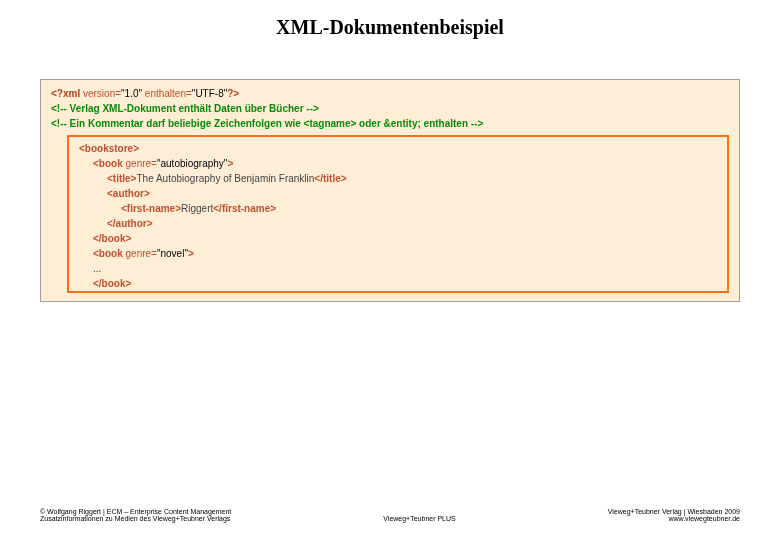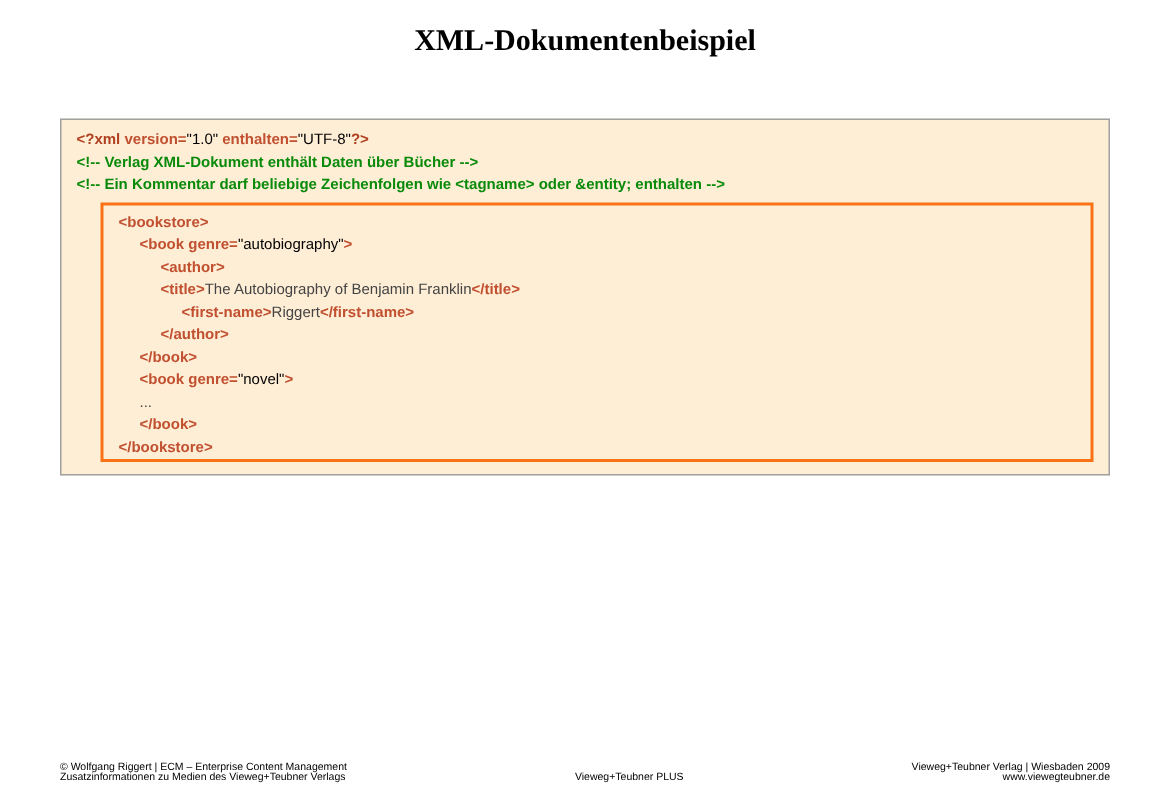--- a/index.html
+++ b/index.html
@@ -37,21 +37,21 @@
   }
   .xml-prolog-line { color: #000; }
   .xml-comment-line { color: #0a8a0a; font-weight: bold; }
   .xml-body-box {
     border: 2px solid #f97316;
     margin: 4px 0 4px 16px;
     padding: 4px 10px 0 10px;
     background: #ffeed6;
   }
   .tag { color: #c05030; font-weight: bold; }
-  .attr { color: #c05030; font-weight: bold; }
+  .attr { color: #c05030; font-weight: normal; }
   .attrval { color: #000; }
   .txt { color: #444; }
   .kw { color: #b04020; font-weight: bold; }
   .ind1 { padding-left: 14px; }
   .ind2 { padding-left: 28px; }
   .ind3 { padding-left: 42px; }
   .footer {
     position: absolute;
     bottom: 18px;
     left: 40px;
@@ -86,35 +86,34 @@
       </div>
       <div class="xml-comment-line">
         <span>&lt;!-- </span><span>Ein Kommentar darf beliebige Zeichenfolgen wie &lt;tagname&gt; oder &amp;entity; enthalten</span><span> --&gt;</span>
       </div>
 
       <div class="xml-body-box">
         <div><span class="tag">&lt;bookstore&gt;</span></div>
         <div class="ind1">
           <span class="tag">&lt;book </span><span class="attr">genre=</span><span class="attrval">"autobiography"</span><span class="tag">&gt;</span>
         </div>
-        <div class="ind2"><span class="tag">&lt;author&gt;</span></div>
         <div class="ind2">
           <span class="tag">&lt;title&gt;</span><span class="txt">The Autobiography of Benjamin Franklin</span><span class="tag">&lt;/title&gt;</span>
         </div>
+        <div class="ind2"><span class="tag">&lt;author&gt;</span></div>
         <div class="ind3">
           <span class="tag">&lt;first-name&gt;</span><span class="txt">Riggert</span><span class="tag">&lt;/first-name&gt;</span>
         </div>
         <div class="ind2"><span class="tag">&lt;/author&gt;</span></div>
         <div class="ind1"><span class="tag">&lt;/book&gt;</span></div>
         <div class="ind1">
           <span class="tag">&lt;book </span><span class="attr">genre=</span><span class="attrval">"novel"</span><span class="tag">&gt;</span>
         </div>
         <div class="ind1"><span class="txt">...</span></div>
         <div class="ind1"><span class="tag">&lt;/book&gt;</span></div>
-        <div><span class="tag">&lt;/bookstore&gt;</span></div>
       </div>
 
     </div>
   </div>
 </div>
 
 <div class="footer">
   <div class="footer-left">
     <div>© Wolfgang Riggert | ECM – Enterprise Content Management</div>
     <div class="footer-sub">Zusatzinformationen zu Medien des Vieweg+Teubner Verlags</div>

